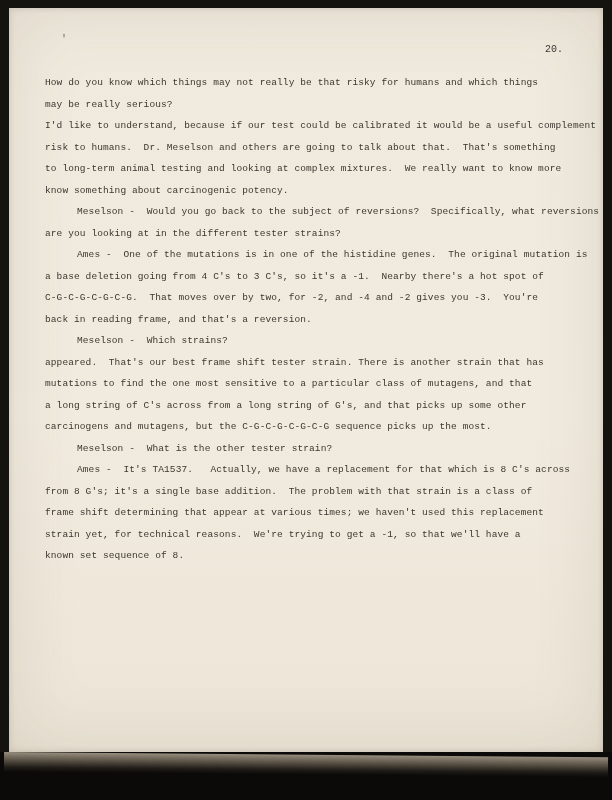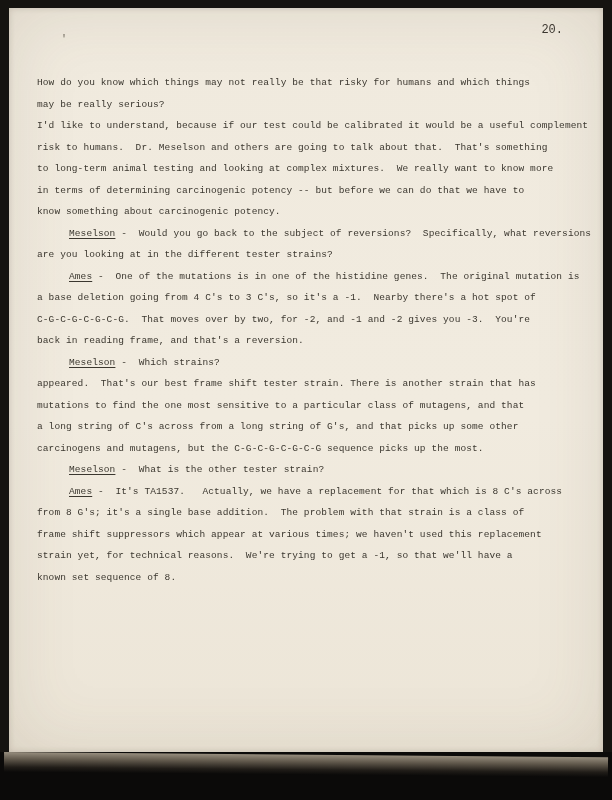--- a/index.html
+++ b/index.html
@@ -21,41 +21,40 @@
   }
   .stray-mark {
     position: absolute;
     top: 26px;
     left: 52px;
     font-size: 10px;
     color: #6f695d;
   }
   .page-number {
     position: absolute;
-    top: 15px;
+    top: 36px;
     right: 40px;
-    font-size: 12px;
+    font-size: 10px;
     color: var(--ink, #3b372f);
   }
   .doc-body {
     position: absolute;
-    left: 28px;
+    left: 36px;
     top: 64px;
     right: 20px;
   }
   .paragraph { margin: 0; }
   .line {
     white-space: pre;
     font-size: 9.5px;
     line-height: 21.5px;
     letter-spacing: 0.1px;
     color: var(--ink, #3b372f);
   }
   .speaker {
-    text-decoration: underline;
     text-underline-offset: 2px;
     padding-left: 32px;
   }
   .bottom-edge {
     position: absolute;
     left: 0;
     top: 752px;
     width: 612px;
     height: 48px;
     background: #0b0a09;
@@ -80,49 +79,48 @@
   <div class="page-number">20.</div>
   <div class="doc-body">
       <div class="paragraph">
         <div class="line">How do you know which things may not really be that risky for humans and which things</div>
         <div class="line">may be really serious?</div>
       </div>
       <div class="paragraph">
         <div class="line">I'd like to understand, because if our test could be calibrated it would be a useful complement</div>
         <div class="line">risk to humans.  Dr. Meselson and others are going to talk about that.  That's something</div>
         <div class="line">to long-term animal testing and looking at complex mixtures.  We really want to know more</div>
-        <div class="line">in terms of determining carcinogenic potency -- but before we can do that we have to</div>
         <div class="line">know something about carcinogenic potency.</div>
       </div>
       <div class="paragraph">
         <div class="line"><span class="speaker">Meselson</span> -  Would you go back to the subject of reversions?  Specifically, what reversions</div>
         <div class="line">are you looking at in the different tester strains?</div>
       </div>
       <div class="paragraph">
         <div class="line"><span class="speaker">Ames</span> -  One of the mutations is in one of the histidine genes.  The original mutation is</div>
         <div class="line">a base deletion going from 4 C's to 3 C's, so it's a -1.  Nearby there's a hot spot of</div>
-        <div class="line">C-G-C-G-C-G-C-G.  That moves over by two, for -2, and -1 and -2 gives you -3.  You're</div>
+        <div class="line">C-G-C-G-C-G-C-G.  That moves over by two, for -2, and -4 and -2 gives you -3.  You're</div>
         <div class="line">back in reading frame, and that's a reversion.</div>
       </div>
       <div class="paragraph">
         <div class="line"><span class="speaker">Meselson</span> -  Which strains?</div>
       </div>
       <div class="paragraph">
         <div class="line">appeared.  That's our best frame shift tester strain. There is another strain that has</div>
         <div class="line">mutations to find the one most sensitive to a particular class of mutagens, and that</div>
         <div class="line">a long string of C's across from a long string of G's, and that picks up some other</div>
         <div class="line">carcinogens and mutagens, but the C-G-C-G-C-G-C-G sequence picks up the most.</div>
       </div>
       <div class="paragraph">
         <div class="line"><span class="speaker">Meselson</span> -  What is the other tester strain?</div>
       </div>
       <div class="paragraph">
         <div class="line"><span class="speaker">Ames</span> -  It's TA1537.   Actually, we have a replacement for that which is 8 C's across</div>
         <div class="line">from 8 G's; it's a single base addition.  The problem with that strain is a class of</div>
-        <div class="line">frame shift suppressors which appear at various times; we haven't used this replacement</div>
+        <div class="line">frame shift determining that appear at various times; we haven't used this replacement</div>
         <div class="line">strain yet, for technical reasons.  We're trying to get a -1, so that we'll have a</div>
         <div class="line">known set sequence of 8.</div>
       </div>
     </div>
 </div>
 
 <div class="bottom-edge">
   <div class="edge-fade"></div>
 </div>
 

